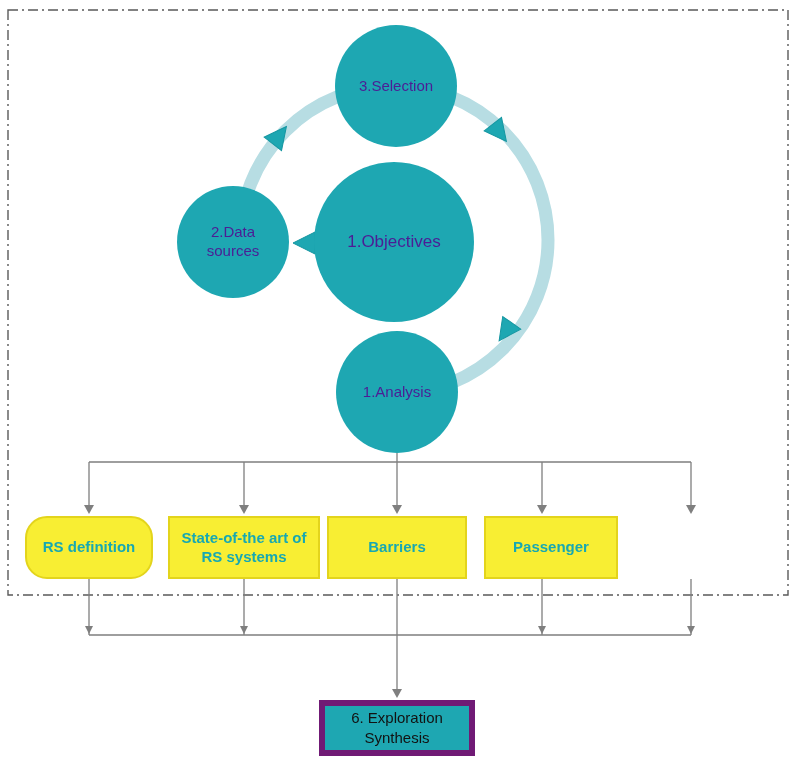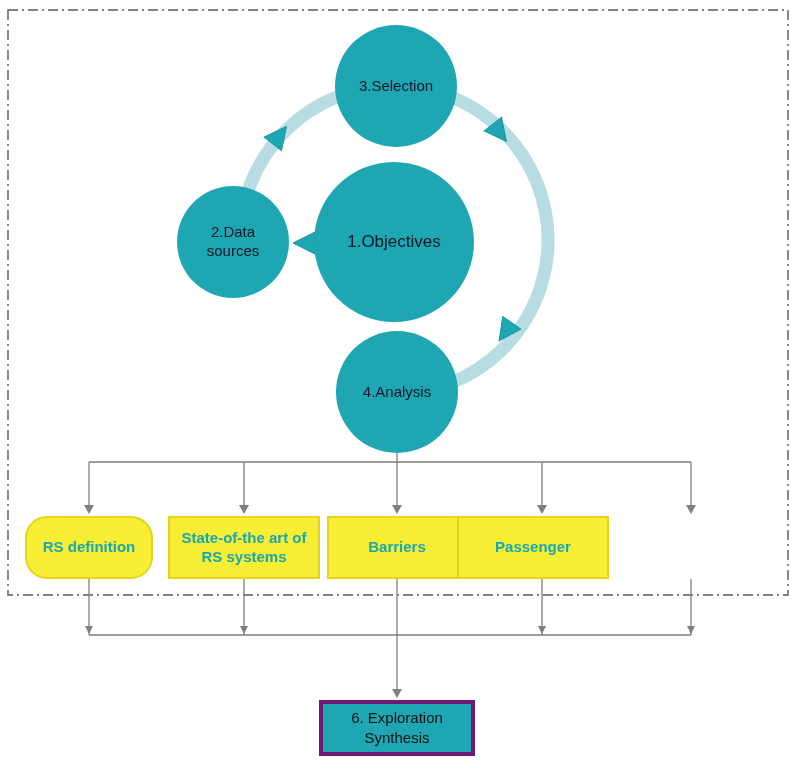--- a/index.html
+++ b/index.html
@@ -8,43 +8,43 @@
   .canvas { position:relative; width:797px; height:771px; background:#ffffff; overflow:hidden; }
   .layer { position:absolute; left:0; top:0; width:797px; height:771px; }
 
   .dashed-border { fill:none; stroke:#5a5a5a; stroke-width:1.4; stroke-dasharray:10 4 2 4; }
   .ring { fill:none; stroke:#B7DDE3; stroke-width:13; }
   .cycle-arrow { fill:#1EA7B2; stroke:#1596A1; stroke-width:1; }
   .conn path { stroke:#7F7F7F; stroke-width:1.3; fill:none; }
   .conn polygon { fill:#7F7F7F; }
 
   .circle {
-    position:absolute; border-radius:50%; background:#1EA7B2; color:#0f172a;
+    position:absolute; border-radius:50%; background:#1EA7B2; color:#4c1d95;
     display:flex; align-items:center; justify-content:center; text-align:center;
     font-size:15px; line-height:1.25;
   }
   .circle span { display:block; max-width:70%; }
   .circle.main { font-size:17px; }
 
   .topic {
     position:absolute; top:516px; height:63px;
     background:#F8EE33; border:2px solid #E3D41C;
     color:#17A8B2; font-weight:bold; font-size:15px; line-height:1.25;
     display:flex; align-items:center; justify-content:center; text-align:center;
     padding:0 8px;
   }
   .topic-1 { left:25px;  width:128px;border-radius:22px; }
   .topic-2 { left:168px; width:152px; }
   .topic-3 { left:327px; width:140px; }
-  .topic-4 { left:457px; width:152px; }
+  .topic-4 { left:484px; width:134px; }
   .topic-5 { left:620px; width:142px; }
 
   .synthesis {
     position:absolute; left:319px; top:700px; width:156px; height:56px;
-    background:#1EA7B2; border:4px solid #701a75; color:#121212;
+    background:#1EA7B2; border:6px solid #701a75; color:#121212;
     font-size:15px; line-height:1.35;
     display:flex; align-items:center; justify-content:center; text-align:center;
     padding:0 22px;
   }
 </style>
 </head>
 <body>
 
 <div class="canvas">
 
@@ -87,21 +87,21 @@
   <div class="circle" style="left:177px; top:186px; width:112px; height:112px;">
     <span>2.Data sources</span>
   </div>
 
   <div class="circle main" style="left:314px; top:162px; width:160px; height:160px;">
     <span>1.Objectives</span>
   </div>
 
 
   <div class="circle" style="left:336px; top:331px; width:122px; height:122px;">
-    <span>4.Analysis</span>
+    <span>1.Analysis</span>
   </div>
 
   <div class="topic topic-1">
     <span>RS definition</span>
   </div>
   <div class="topic topic-2">
     <span>State-of-the art of RS systems</span>
   </div>
   <div class="topic topic-3">
     <span>Barriers</span>

